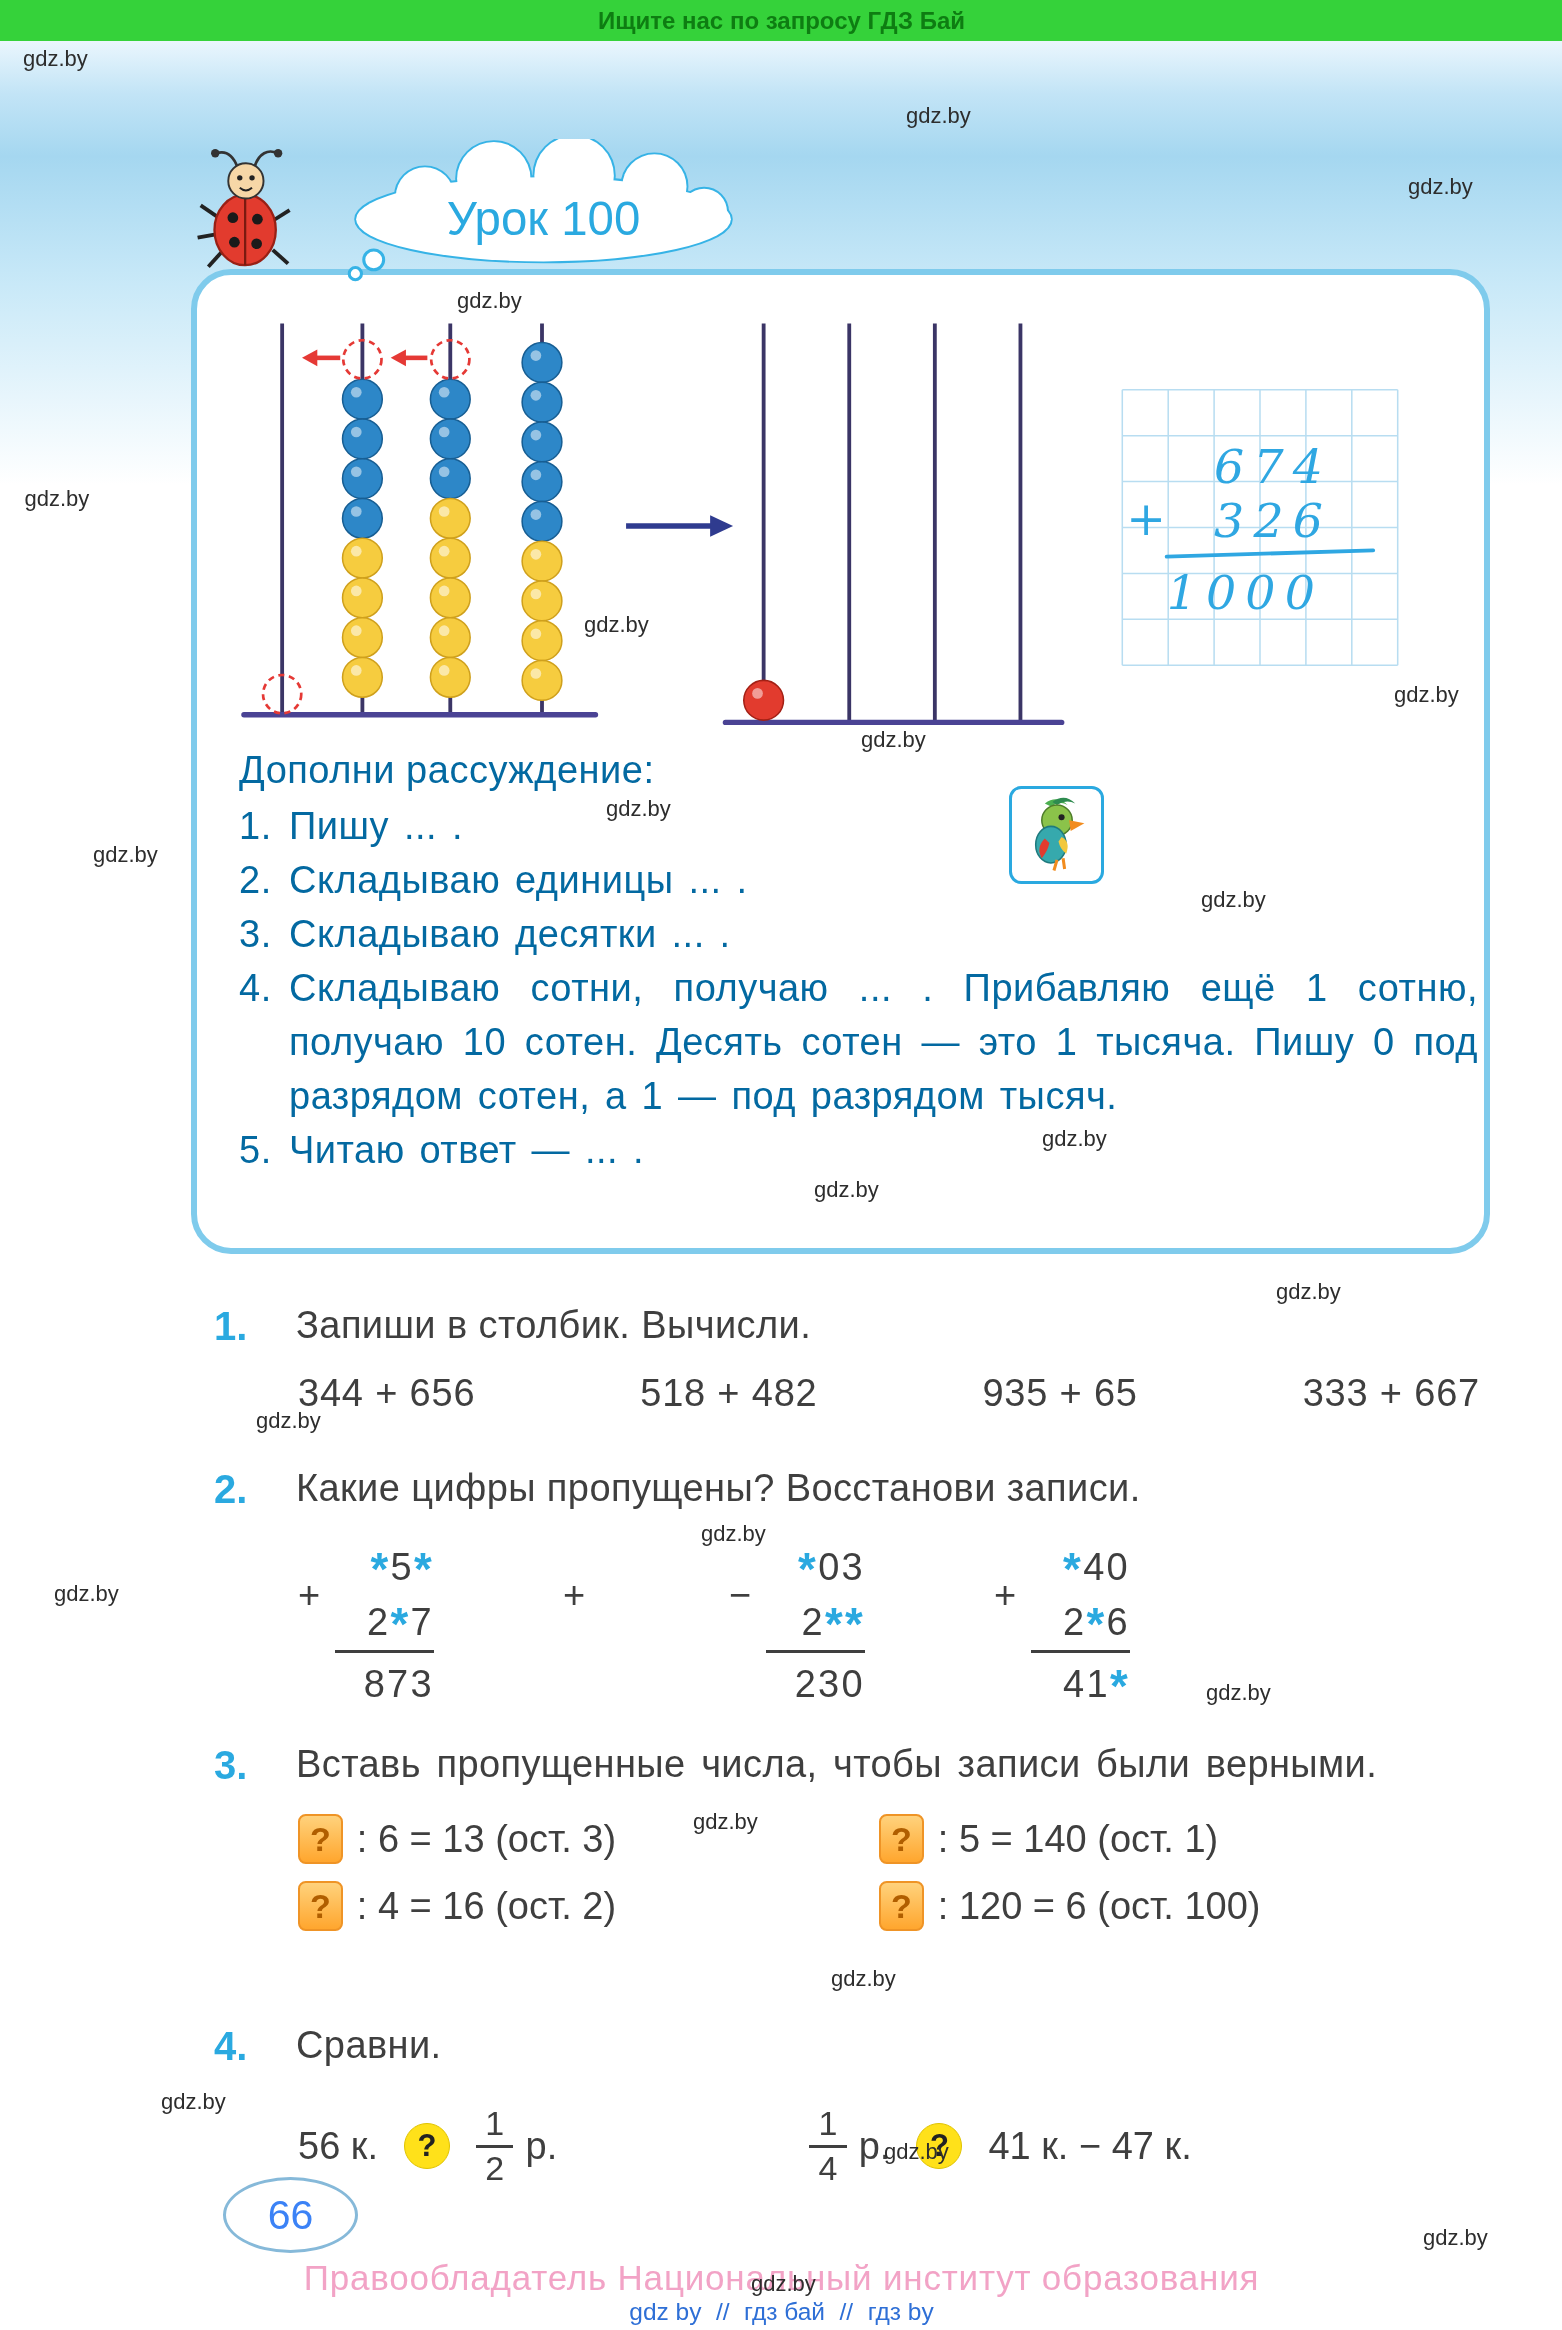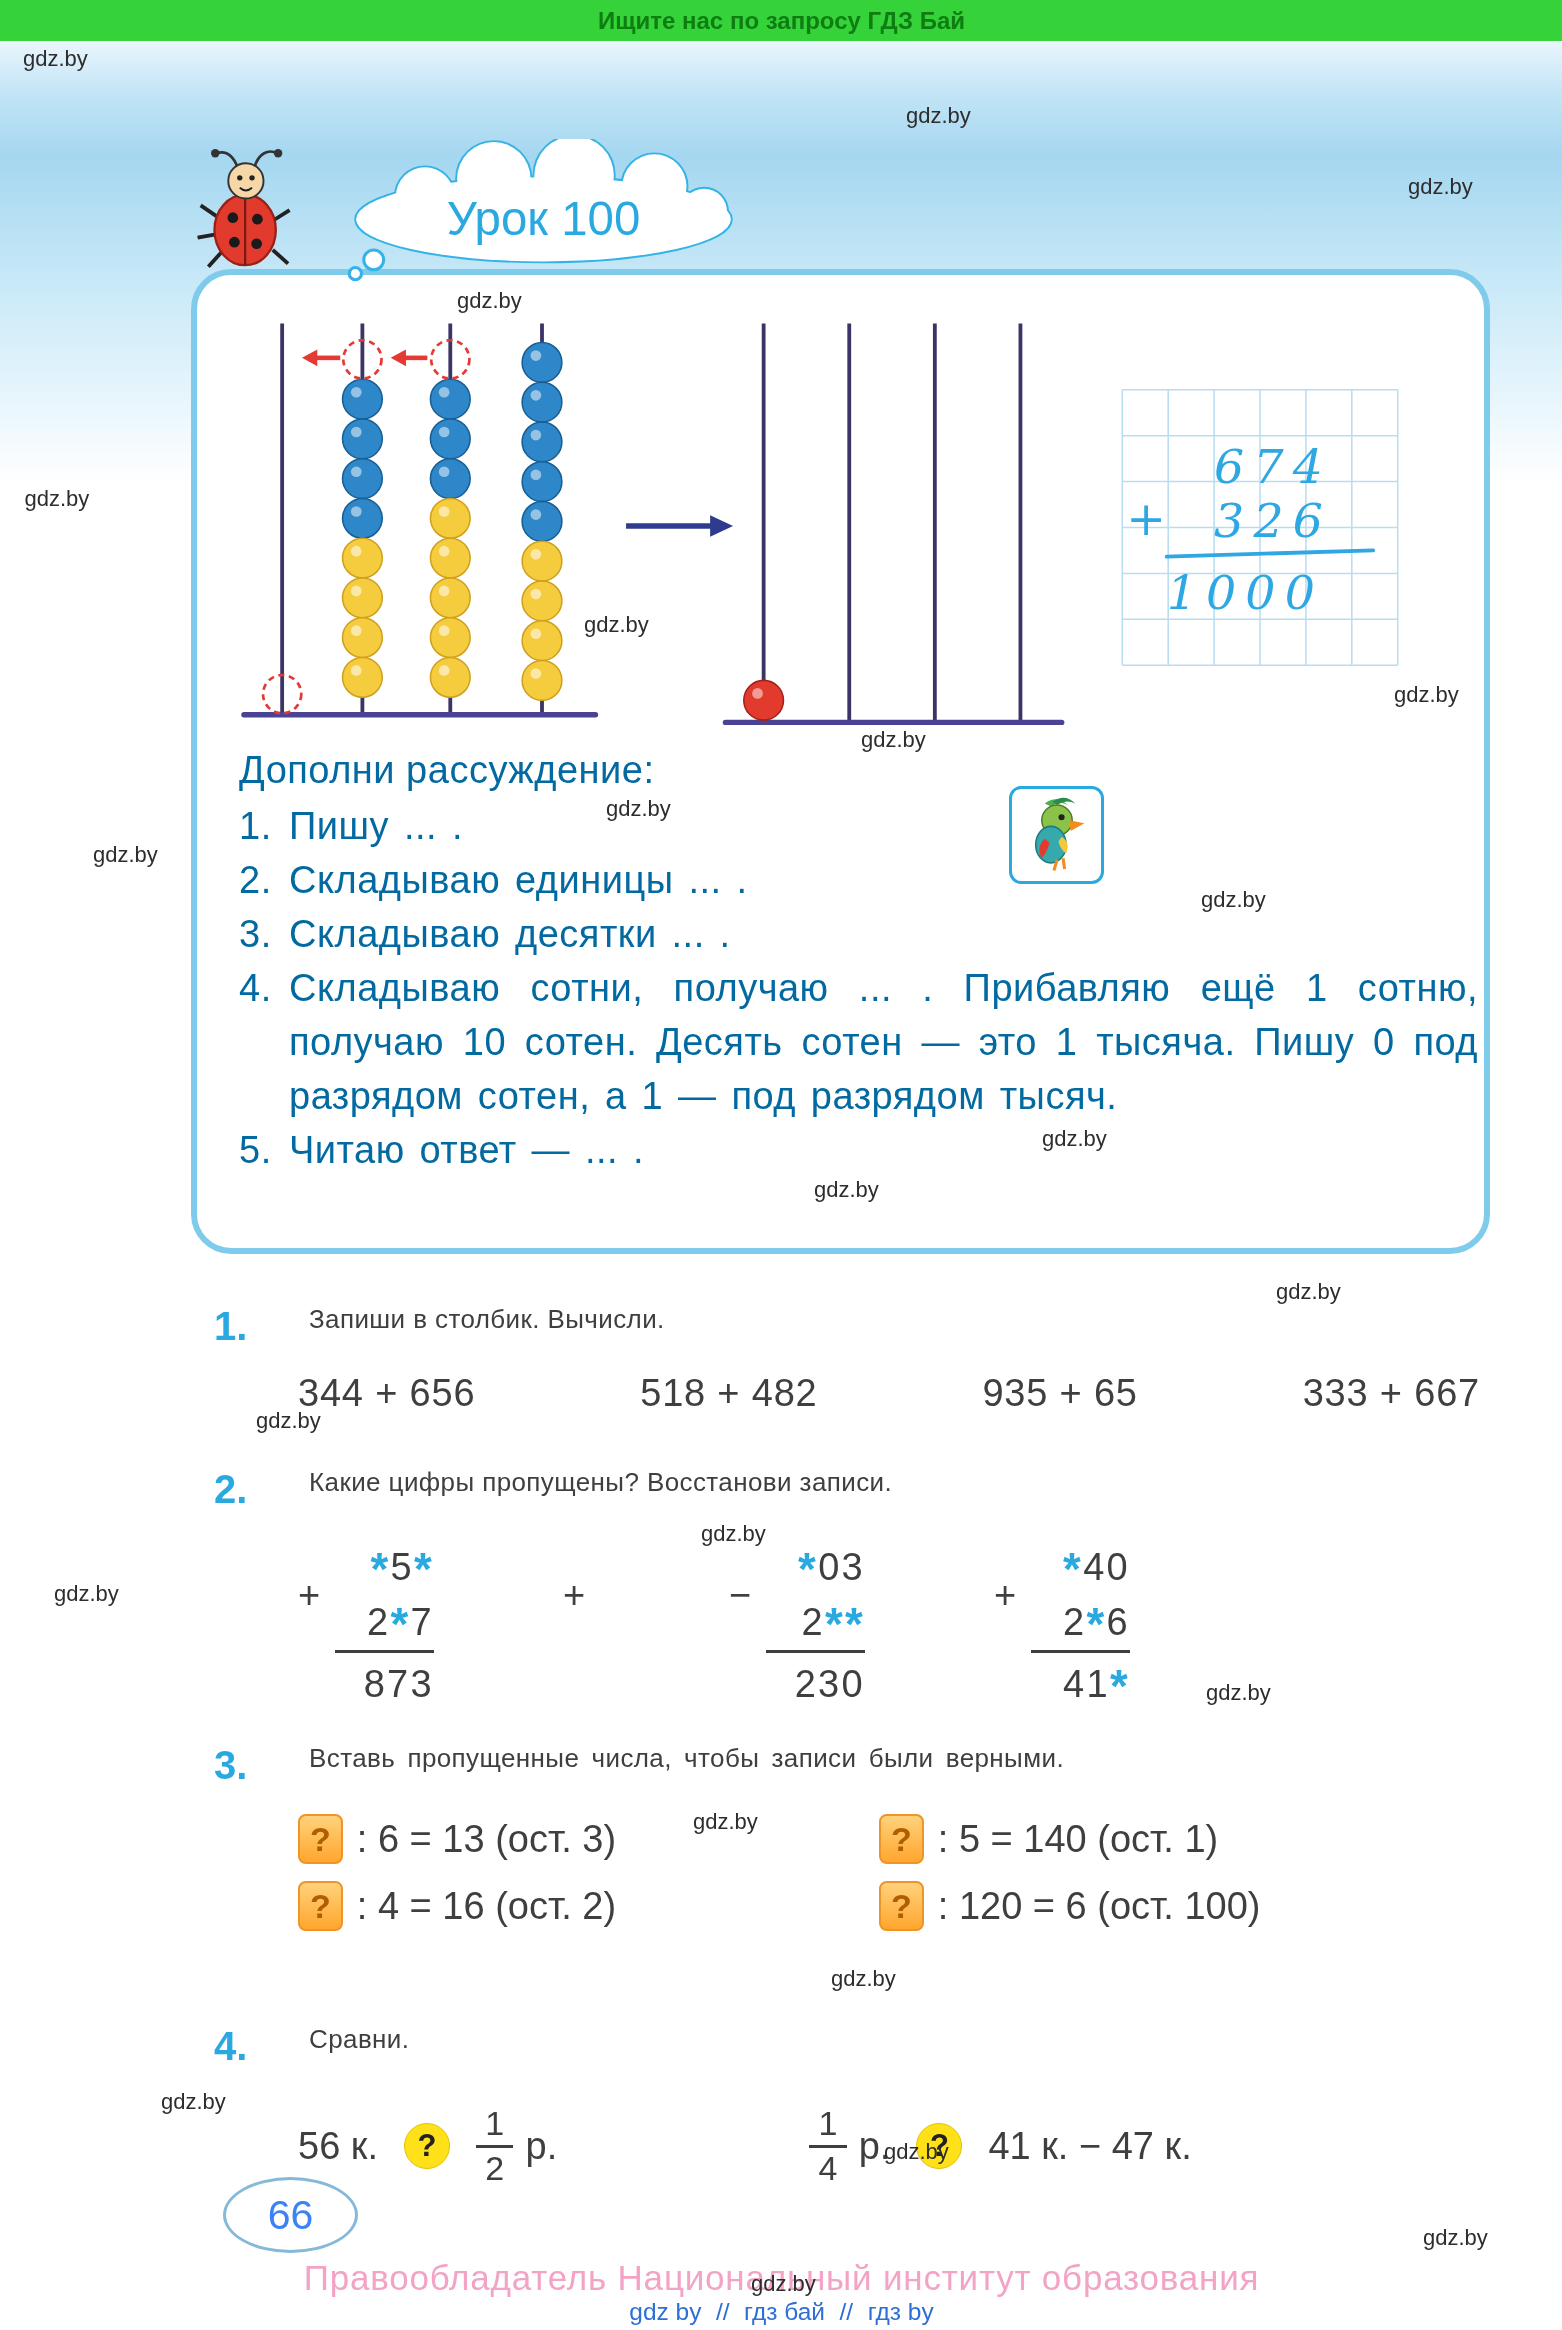--- a/index.html
+++ b/index.html
@@ -29,21 +29,21 @@
   .step{display:flex;}
   .step-num{width:50px;flex:none;}
   .step-text{flex:1;text-align:justify;word-spacing:3.8px;}
   .parrot-box{position:absolute;left:812px;top:511px;width:89px;height:92px;
               border:3.1px solid #2aa9e0;border-radius:12.2px;background:#fff;
               display:flex;align-items:center;justify-content:center;}
   
   .ex{position:absolute;left:214px;width:1278px;z-index:2;}
   .ex-head{display:flex;align-items:flex-start;}
   .ex-num{color:#2aa9e0;font-weight:bold;font-size:40px;width:55px;flex:none;}
-  .ex-title{font-size:26px;margin-left:40px;letter-spacing:0.4px;flex:1;}
+  .ex-title{font-size:38px;margin-left:27px;letter-spacing:0.4px;flex:1;}
   .ex3 .ex-title{max-width:1086px;text-align:justify;word-spacing:4.6px;}
   .problems-row{margin:23px 0 0 84px;width:1182px;display:flex;justify-content:space-between;
                 font-size:38px;letter-spacing:0.8px;}
   .calc-row{margin:27.5px 0 0 84px;display:flex;gap:129px;}
   .colcalc{display:flex;}
   .cc-op{font-size:38px;padding-top:34px;width:37px;flex:none;}
   .cc-rows{font-size:38px;letter-spacing:2.3px;text-align:right;min-width:99px;}
   .cc-row{height:55px;line-height:55px;white-space:nowrap;}
   .cc-mid{border-bottom:3.1px solid #3f3f3f;}
   .cc-res{margin-top:4.6px;}

